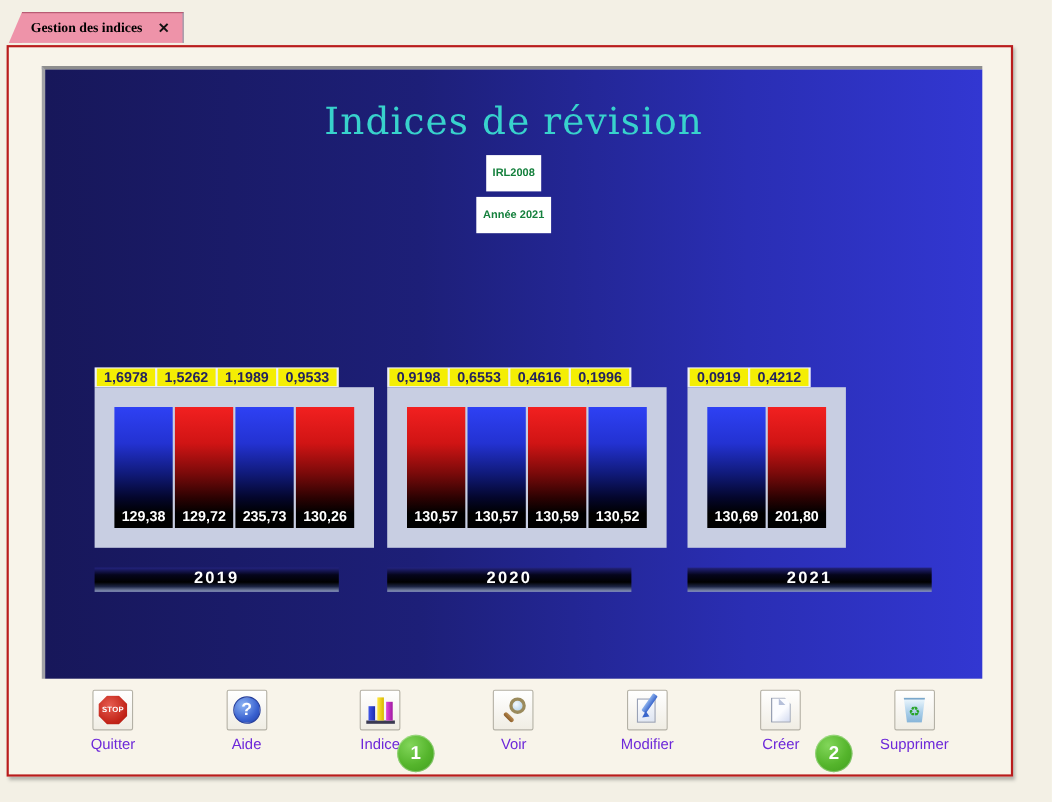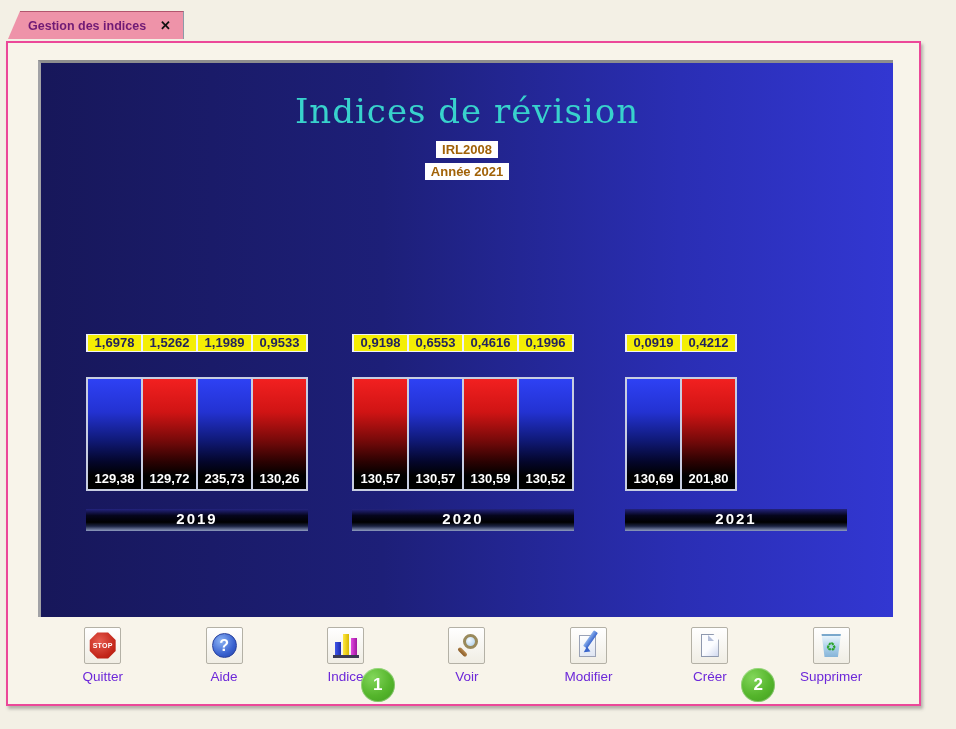--- a/index.html
+++ b/index.html
@@ -5,45 +5,45 @@
   * { margin:0; padding:0; box-sizing:border-box; }
   html,body { width:956px; height:729px; }
   body { background:#f3f0e5; font-family:"Liberation Sans", sans-serif; position:relative; overflow:hidden; }
 
   
   .tab { position:absolute; left:20px; top:11px; height:28px; background:#ee93a9;
          border-top:1px solid #b2556e; border-right:1px solid #8c9aa8;
          display:flex; align-items:center; padding:0 12px 0 8px; gap:14px; }
   .tab::before { content:""; position:absolute; left:-12px; top:-1px; width:0; height:0;
          border-bottom:28px solid #ee93a9; border-left:12px solid transparent; }
-  .tab-label { font-size:12.5px; font-weight:bold; color:#701a75; }
+  .tab-label { font-size:12.5px; font-weight:bold; color:#000000;font-family:Liberation Serif, serif; }
   .tab-close { font-size:13px; font-weight:bold; color:#111; cursor:default; }
 
   
   .window { position:absolute; left:6px; top:41px; width:915px; height:665px;
-            background:#f8f4ea; border:2px solid #ec4899;
+            background:#f8f4ea; border:2px solid #b91c1c;
             box-shadow:2px 3px 3px rgba(60,60,60,.35); }
 
   
   .panel { position:absolute; left:30px; top:17px; width:855px; height:557px;
            border-top:3px solid #8e8e8e; border-left:3px solid #a2a2a6;
            background:linear-gradient(90deg,#17175a 0%,#1d1f78 40%,#2a2eb4 75%,#3237d2 100%); }
   .title { margin-top:28px; text-align:center; font-family:"DejaVu Serif", serif;
            font-size:34px; color:#38d2cc; letter-spacing:1px; }
-  .chip  { width:fit-content; margin:10px auto 0; background:#ffffff; color:#a16207;
-           font-weight:bold; font-size:13px; padding:1px 6px; }
+  .chip  { width:fit-content; margin:10px auto 0; background:#ffffff; color:#15803d;
+           font-weight:bold; font-size:10px; padding:11px 6px; }
   .chip + .chip { margin-top:5px; }
 
   
   #chart-area { position:absolute; inset:0; }
   .group { position:absolute; top:271px; }
   .labels-row { display:flex; gap:2px; padding:1px 2px; background:#eef0f8; width:fit-content; }
   .vlabel { width:53px; height:16px; line-height:16px; text-align:center; background:#f4ee04;
             color:#23235e; font-weight:bold; font-size:13px; }
-  .bars-row { display:flex; gap:2px; padding:2px; background:#c8cee2; width:fit-content;margin-top:25px; }
+  .bars-row { display:flex; gap:2px; padding:18px; background:#c8cee2; width:fit-content; }
   .bar { width:53px; height:110px; position:relative; }
   .bar.blue { background:linear-gradient(180deg,#2e41f4 0%,#2332d2 30%,#101a7a 55%,#04062c 75%,#000 88%); }
   .bar.red  { background:linear-gradient(180deg,#f22020 0%,#d01414 30%,#7a0a0a 55%,#2c0202 75%,#000 88%); }
   .bar .val { position:absolute; bottom:3px; width:100%; text-align:center; color:#fff;
               font-weight:bold; font-size:13px; }
   .band { width:222px; height:22px; margin-top:18px; text-align:center;
           color:#fff; font-weight:bold; font-size:15px; line-height:19px; letter-spacing:2px;
           background:linear-gradient(180deg,#23237e 0%,#05051c 30%,#000 60%,#1b2342 78%,#8f9cc0 100%); }
 
   

